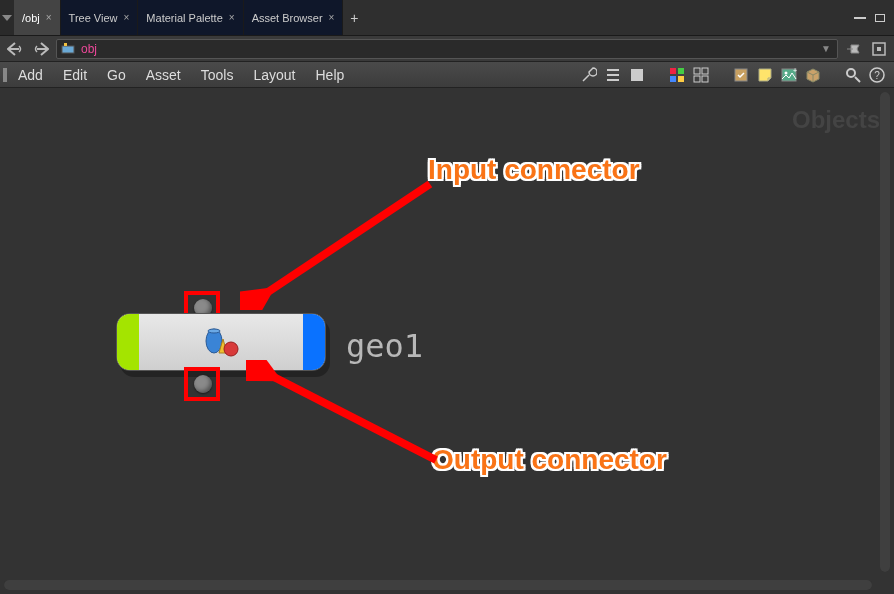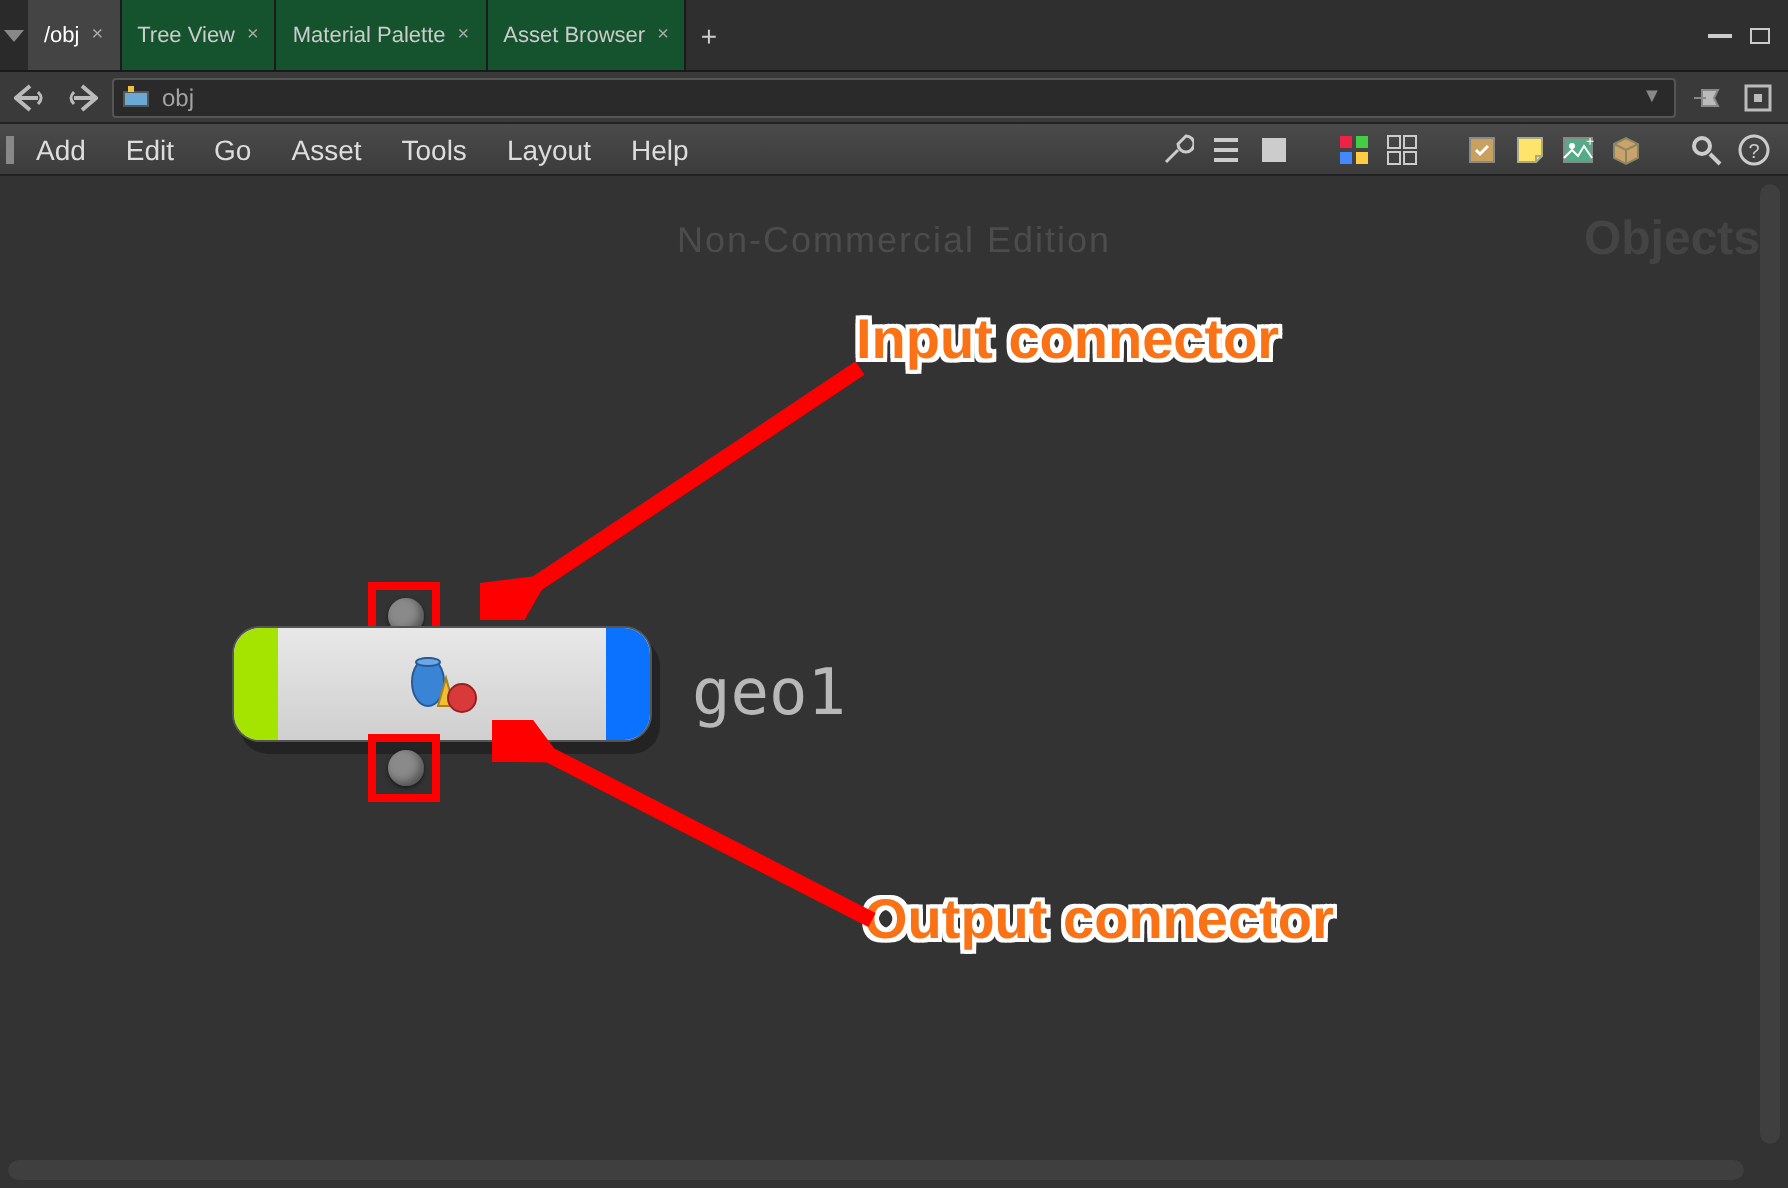--- a/index.html
+++ b/index.html
@@ -3,36 +3,36 @@
 <meta charset="utf-8">
 <style>
   * { box-sizing: border-box; margin: 0; padding: 0; }
   html, body { width: 894px; height: 594px; overflow: hidden; font-family: "Segoe UI", Arial, sans-serif; background: #000; }
   .app { width: 894px; height: 594px; background: #3a3a3a; display: flex; flex-direction: column; position: relative; }
 
   
   .tabstrip { height: 36px; background: #2f2f2f; display: flex; align-items: stretch; border-bottom: 1px solid #1a1a1a; }
   .tabstrip .corner { width: 14px; height: 100%; background: #2a2a2a; display:flex; align-items:center; justify-content:center; }
   .tabstrip .corner-tri { width:0;height:0;border-left:5px solid transparent;border-right:5px solid transparent;border-top:6px solid #888; }
-  .tab { display:flex; align-items:center; padding: 0 8px; gap:6px; border-right:1px solid #1a1a1a; color:#ccc; font-size:11px; background:#14532d; }
+  .tab { display:flex; align-items:center; padding: 0 8px; gap:6px; border-right:1px solid #1a1a1a; color:#ccc; font-size:11px; background:#0f172a; }
   .tab.active { background:#444; color:#fff; }
   .tab .close { color:#aaa; font-size:10px; }
   .tab-add { width:22px; display:flex; align-items:center; justify-content:center; color:#ccc; font-size:14px; }
   .tabstrip-right { margin-left:auto; display:flex; align-items:center; gap:4px; padding-right:6px; }
   .win-btn { width:16px; height:12px; display:flex; align-items:center; justify-content:center; color:#ccc; font-size:10px;}
   .win-min { border-bottom:2px solid #ccc; width:12px; height:0; }
   .win-max { border:1px solid #ccc; width:10px; height:8px; }
 
   
   .pathbar { height: 26px; background: #3a3a3a; display:flex; align-items:center; gap:4px; padding:0 4px; border-bottom:1px solid #222; }
   .nav-btn { width:22px; height:20px; display:flex; align-items:center; justify-content:center; color:#bbb; }
   .nav-back svg, .nav-fwd svg { width:16px; height:14px; }
   .path-field { flex:1; height:20px; background:#2a2a2a; border:1px solid #555; border-radius:2px; display:flex; align-items:center; padding:0 4px; gap:6px; }
   .path-icon { width:14px; height:14px; }
-  .path-text { color:#a3a3a3; font-size:12px; flex:1; }
+  .path-text { color:#ec4899; font-size:12px; flex:1; }
   .path-drop { width:14px; color:#888; font-size:10px; text-align:center;}
   .pin-btn { width:22px; height:20px; display:flex; align-items:center; justify-content:center; }
 
   
   .menubar { height: 26px; background: linear-gradient(#4a4a4a,#3c3c3c); display:flex; align-items:center; border-bottom:1px solid #222; }
   .menu-handle { width:8px; height:100%; display:flex; align-items:center; justify-content:center;}
   .menu-handle-line { width:2px; height:14px; background:#888; box-shadow: 2px 0 #888; }
   .menu { padding:0 10px; color:#ddd; font-size:14px; }
   .tool-right { margin-left:auto; display:flex; align-items:center; gap:6px; padding-right:8px; }
   .tool-btn { width:18px; height:18px; display:flex; align-items:center; justify-content:center; }
@@ -221,21 +221,20 @@
       <div class="tool-btn">
           <svg width="16" height="16" viewBox="0 0 16 16">
             <circle cx="8" cy="8" r="7" fill="none" stroke="#ccc" stroke-width="1.5"></circle>
             <text x="8" y="12" text-anchor="middle" font-size="10" fill="#ccc">?</text>
           </svg>
         </div>
     </div>
   </div>
 
   <div class="canvas">
-    <div class="watermark-center">Non-Commercial Edition</div>
     <div class="watermark-right">Objects</div>
 
     <div class="node-wrap">
       <div class="connector conn-in"></div>
       <div class="red-box rb-in"></div>
       <div class="node">
         <div class="node-left"></div>
         <div class="node-center">
           <svg width="44" height="38" viewBox="0 0 44 38">
             <ellipse cx="15" cy="18" rx="8" ry="12" fill="#3a84d6" stroke="#2a5a96" stroke-width="1"></ellipse>

